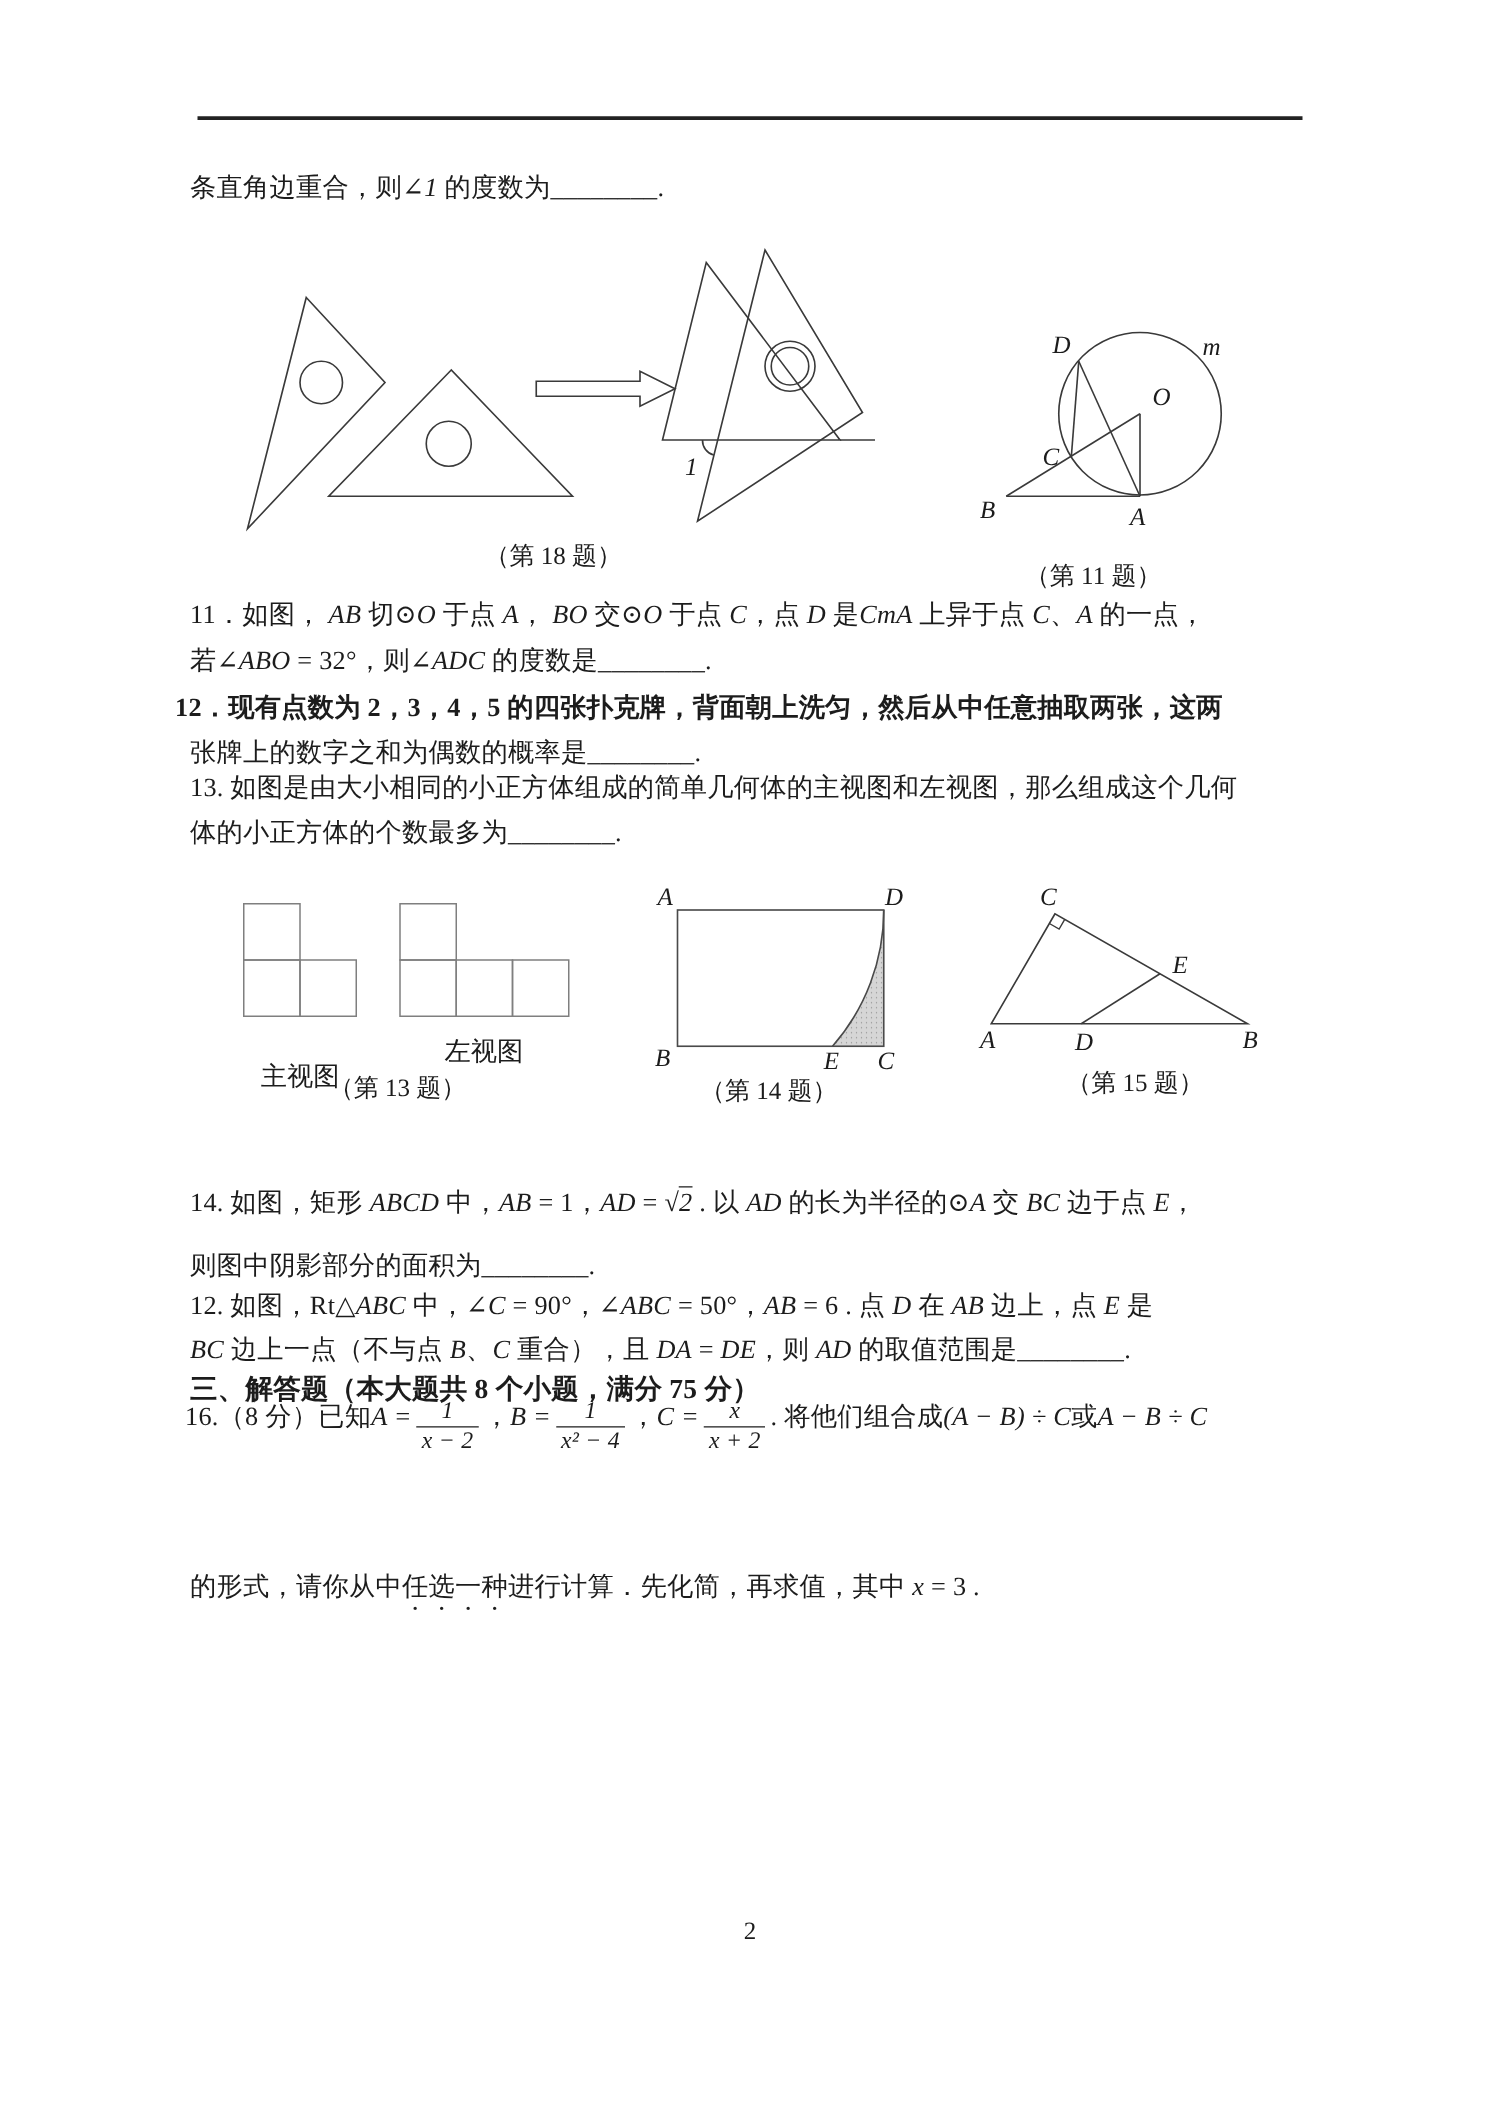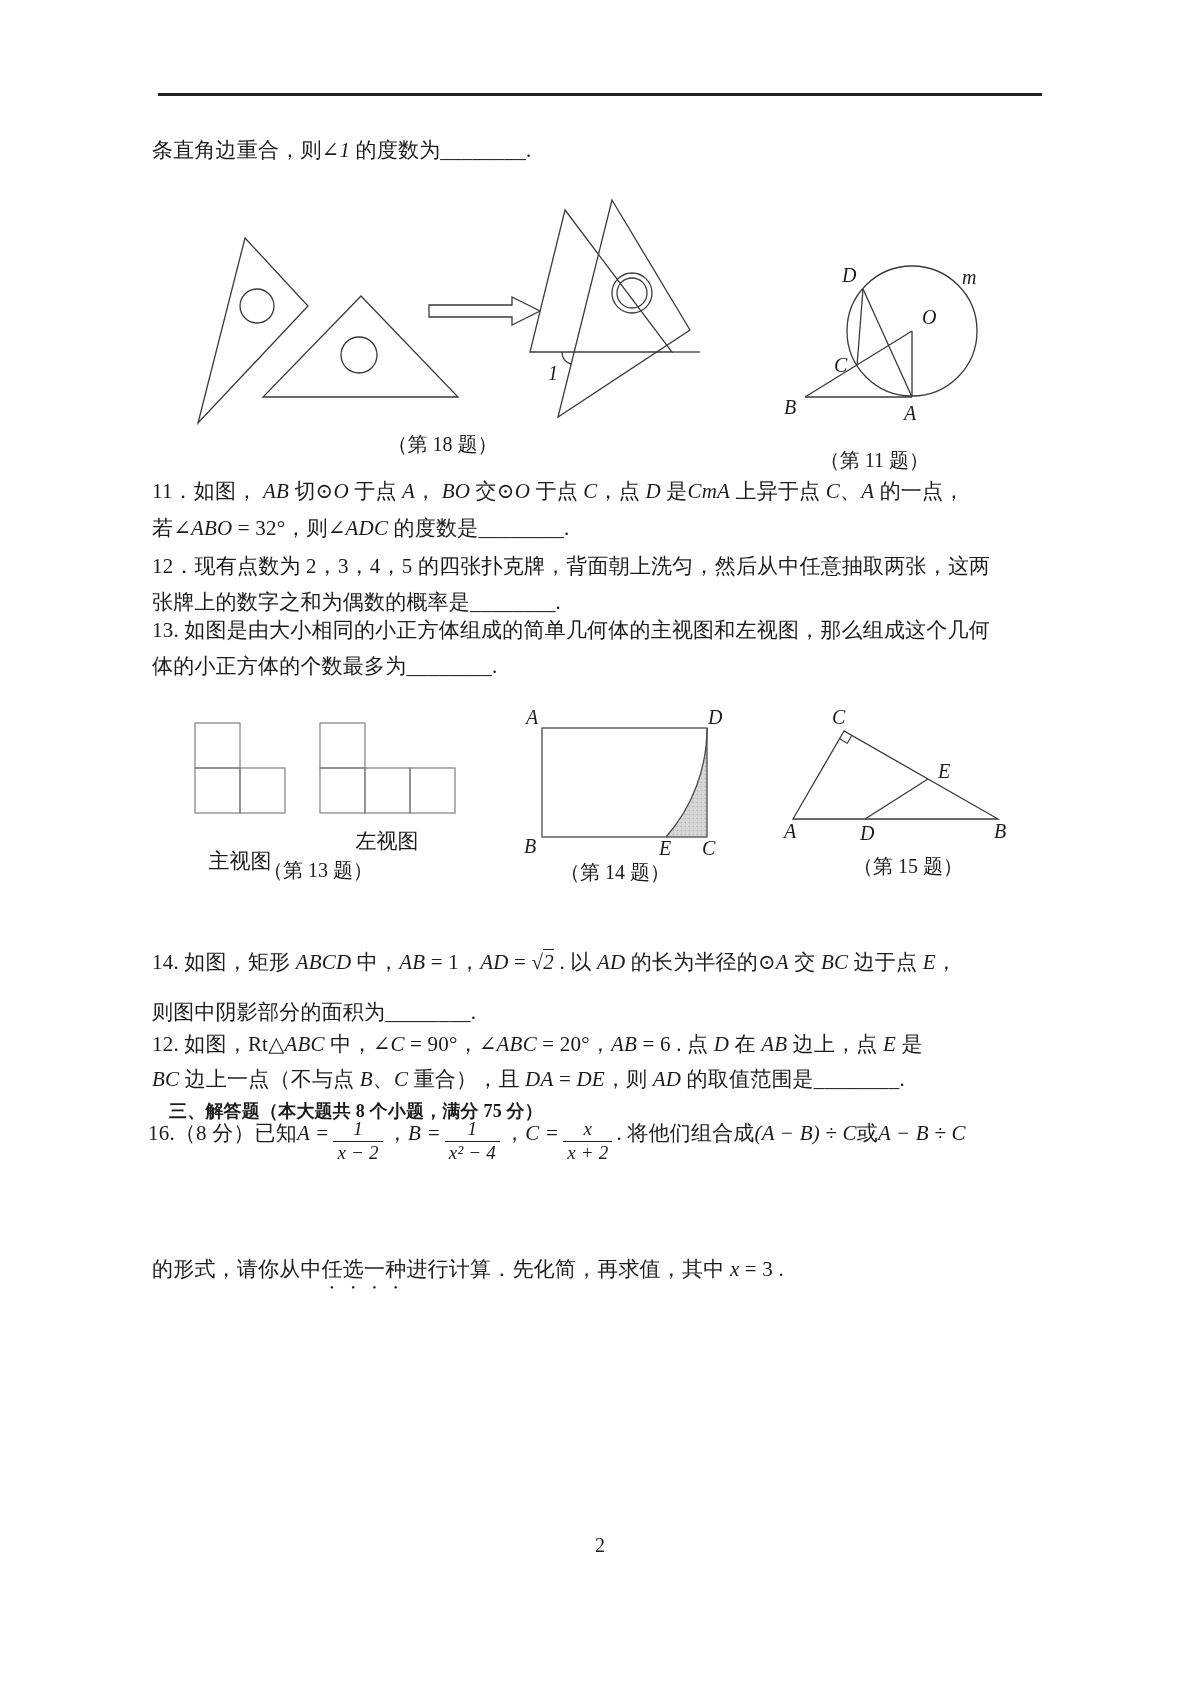--- a/index.html
+++ b/index.html
@@ -106,21 +106,21 @@
       <text x="64" y="132" class="svglabel">C</text>
       <text x="14" y="174" class="svglabel">B</text>
       <text x="134" y="180" class="svglabel">A</text>
     </svg>
   </div>
   <div class="caption" style="left:782px;top:447px;width:185px;">（第 11 题）</div>
 
   <div class="line" style="left:152px;top:476px;"><span>11．如图， </span><span class="mi">AB</span><span> 切⊙</span><span class="mi">O</span><span> 于点 </span><span class="mi">A</span><span>， </span><span class="mi">BO</span><span> 交⊙</span><span class="mi">O</span><span> 于点 </span><span class="mi">C</span><span>，点 </span><span class="mi">D</span><span> 是</span><span class="mi">CmA</span><span> 上异于点 </span><span class="mi">C</span><span>、</span><span class="mi">A</span><span> 的一点，</span></div>
   <div class="line" style="left:152px;top:513px;"><span>若</span><span class="mi">∠ABO</span><span> = 32°，则</span><span class="mi">∠ADC</span><span> 的度数是</span><span>________.</span></div>
 
-  <div class="line" style="left:152px;top:551px;"><span>12．现有点数为 2，3，4，5 的四张扑克牌，背面朝上洗匀，然后从中任意抽取两张，这两</span></div>
+  <div class="line" style="left:140px;top:551px;font-weight:bold;"><span>12．现有点数为 2，3，4，5 的四张扑克牌，背面朝上洗匀，然后从中任意抽取两张，这两</span></div>
   <div class="line" style="left:152px;top:587px;"><span>张牌上的数字之和为偶数的概率是</span><span>________.</span></div>
 
   <div class="line" style="left:152px;top:615px;"><span>13. 如图是由大小相同的小正方体组成的简单几何体的主视图和左视图，那么组成这个几何</span></div>
   <div class="line" style="left:152px;top:651px;"><span>体的小正方体的个数最多为</span><span>________.</span></div>
 
   <div class="figure" style="left:185px;top:718px;">
     <svg width="290" height="100" viewBox="0 0 290 100">
       <g fill="none" stroke="#7f7f7f" stroke-width="1.2">
         <rect x="10" y="5" width="45" height="45"></rect>
         <rect x="10" y="50" width="45" height="45"></rect>
@@ -170,24 +170,24 @@
       <text x="4" y="190" class="svglabel">A</text>
       <text x="80" y="192" class="svglabel">D</text>
       <text x="214" y="190" class="svglabel">B</text>
     </svg>
   </div>
   <div class="caption" style="left:818px;top:853px;width:180px;">（第 15 题）</div>
 
   <div class="line" style="left:152px;top:947px;"><span>14. 如图，矩形 </span><span class="mi">ABCD</span><span> 中，</span><span class="mi">AB</span><span> = 1，</span><span class="mi">AD</span><span> = </span><span class="mi">√</span><span class="rad">2</span><span> . 以 </span><span class="mi">AD</span><span> 的长为半径的⊙</span><span class="mi">A</span><span> 交 </span><span class="mi">BC</span><span> 边于点 </span><span class="mi">E</span><span>，</span></div>
   <div class="line" style="left:152px;top:997px;"><span>则图中阴影部分的面积为</span><span>________.</span></div>
 
-  <div class="line" style="left:152px;top:1029px;"><span>12. 如图，Rt△</span><span class="mi">ABC</span><span> 中，</span><span class="mi">∠C</span><span> = 90°，</span><span class="mi">∠ABC</span><span> = 20°，</span><span class="mi">AB</span><span> = 6 . 点 </span><span class="mi">D</span><span> 在 </span><span class="mi">AB</span><span> 边上，点 </span><span class="mi">E</span><span> 是</span></div>
+  <div class="line" style="left:152px;top:1029px;"><span>12. 如图，Rt△</span><span class="mi">ABC</span><span> 中，</span><span class="mi">∠C</span><span> = 90°，</span><span class="mi">∠ABC</span><span> = 50°，</span><span class="mi">AB</span><span> = 6 . 点 </span><span class="mi">D</span><span> 在 </span><span class="mi">AB</span><span> 边上，点 </span><span class="mi">E</span><span> 是</span></div>
   <div class="line" style="left:152px;top:1064px;"><span class="mi">BC</span><span> 边上一点（不与点 </span><span class="mi">B</span><span>、</span><span class="mi">C</span><span> 重合），且 </span><span class="mi">DA</span><span> = </span><span class="mi">DE</span><span>，则 </span><span class="mi">AD</span><span> 的取值范围是</span><span>________.</span></div>
 
-  <div class="line bold" style="left:152px;top:1096px;font-size:18px;margin-left:17px;">三、解答题（本大题共 8 个小题，满分 75 分）</div>
+  <div class="line bold" style="left:152px;top:1096px;font-size:22px;">三、解答题（本大题共 8 个小题，满分 75 分）</div>
 
   <div class="line q16row" style="left:148px;top:1118px;height:84px;">
     <span>16.（8 分）已知 </span>
     <span class="mi">A = </span>
     <span class="frac">
       <span class="num mi">1</span>
       <span class="den mi">x − 2</span>
     </span>
     <span>，</span>
     <span class="mi">B = </span>

